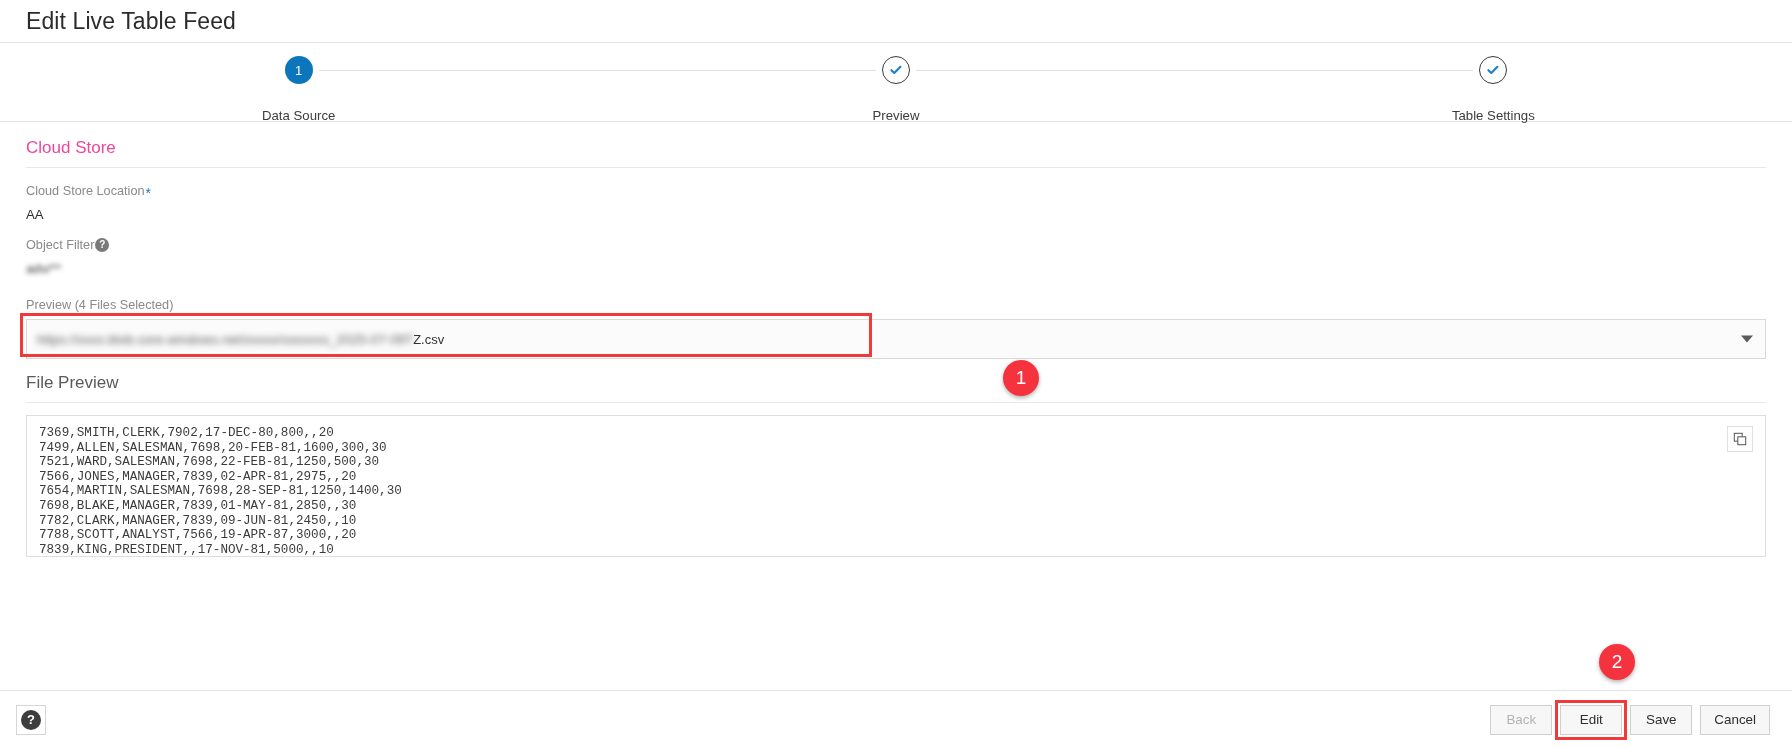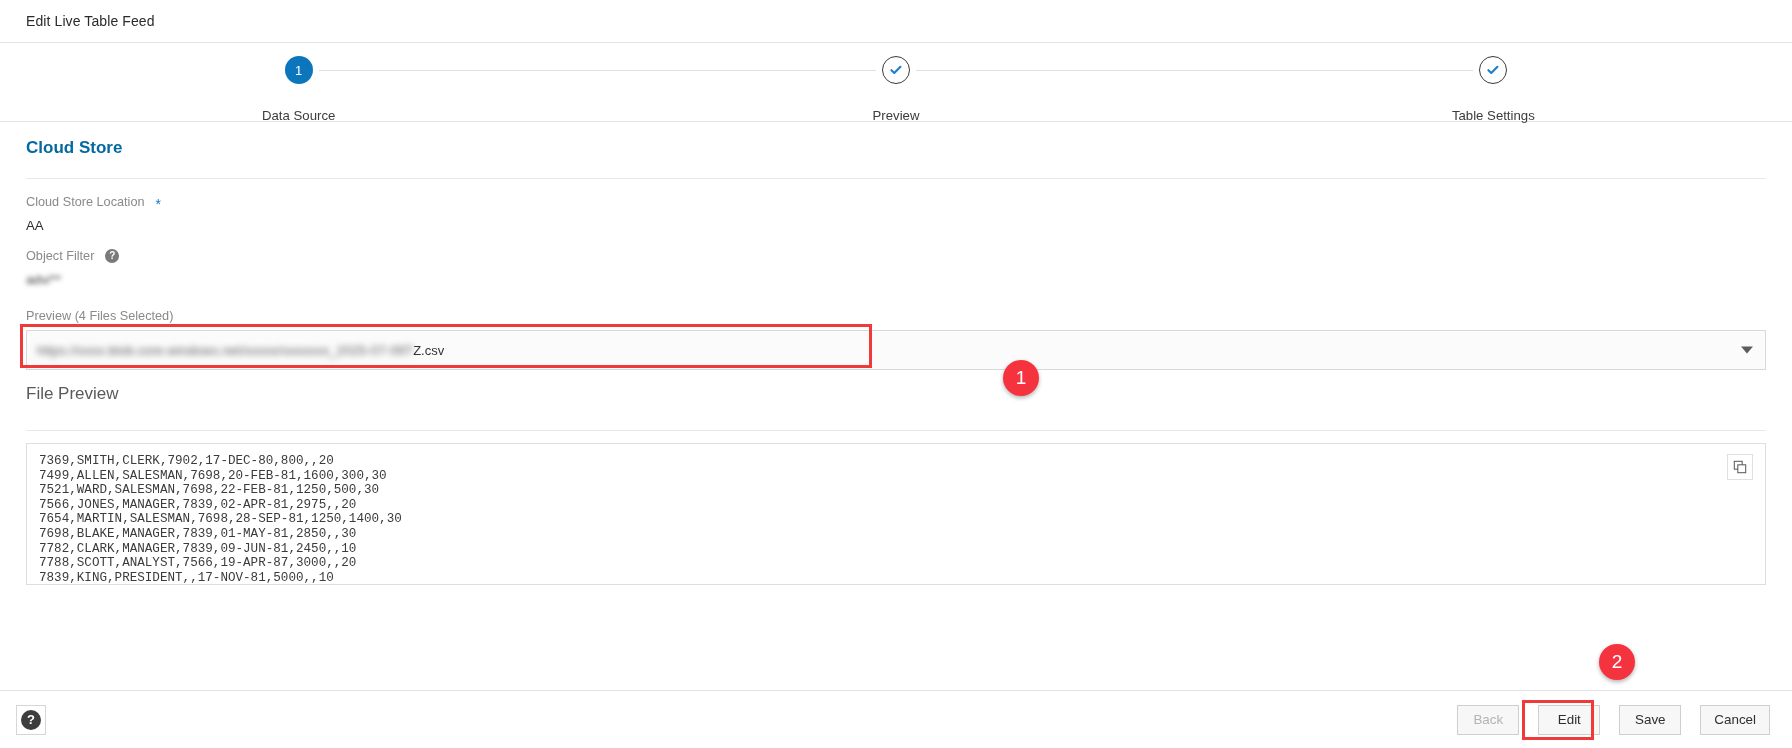--- a/index.html
+++ b/index.html
@@ -16,21 +16,21 @@
     background: #ffffff;
   }
 
   
   .title-bar {
     height: 42px;
     display: flex; align-items: center;
     padding: 0 26px;
   }
   .title-bar .title {
-    font-size: 14px;
+    font-size: 23px;
     color: #2b2b2b;
     font-weight: 400;
     letter-spacing: .1px;
   }
 
   
   .wizard {
     position: relative;
     border-top: 1px solid #e4e4e4;
     border-bottom: 1px solid #e4e4e4;
@@ -82,31 +82,31 @@
     color: #3c3c3c;
   }
 
   
   .body {
     padding: 0 26px;
     position: relative;
   }
   .section-head {
     font-size: 17px;
-    color: #0369a1;
-    font-weight: 700;
+    color: #ec4899;
+    font-weight: 400;
     padding-top: 16px;
-    padding-bottom: 20px;
+    padding-bottom: 9px;
     border-bottom: 1px solid #e8e8e8;
   }
   .field { margin-top: 16px; }
   .field-label {
     font-size: 12.7px;
     color: #8a8a8a;
-    display: flex; align-items: center; gap: 11px;
+    display: flex; align-items: center; gap: 1px;
   }
   .req-star { color: #1d74b8; font-size: 14px; line-height: 1; position: relative; top: 2px; }
   .help-dot {
     width: 14px; height: 14px; border-radius: 50%;
     background: #7a7a7a; color: #fff;
     font-size: 10px; font-weight: bold;
     display: inline-flex; align-items: center; justify-content: center;
     line-height: 1;
   }
   .field-value {
@@ -184,21 +184,21 @@
   }
   #badge-one { left: 1003px; top: 360px; }
   #badge-two { left: 1599px; top: 644px; }
 
   
   .file-preview-head {
     font-size: 17px;
     color: #5a5a5a;
     font-weight: 400;
     padding-top: 22px;
-    padding-bottom: 26px;
+    padding-bottom: 9px;
     border-bottom: 1px solid #e8e8e8;
   }
   .code-box {
     margin-top: 12px;
     position: relative;
     border: 1px solid #dedede;
     background: #ffffff;
     height: 142px;
     overflow: hidden;
     padding: 10px 12px 0 12px;
@@ -241,21 +241,21 @@
     width: 20px; height: 20px; border-radius: 50%;
     background: #3d3d3d; color: #fff;
     font-size: 13px; font-weight: bold;
     display: flex; align-items: center; justify-content: center;
     line-height: 1;
   }
   .footer-right {
     margin-left: auto;
     display: flex;
     align-items: center;
-    gap: 19px;
+    gap: 8px;
     position: relative;
     padding-right: 6px;
   }
   .btn {
     min-width: 62px;
     height: 30px;
     padding: 0 13px;
     border: 1px solid #cfcfcf;
     background: #f7f7f7;
     font-size: 13.4px;

